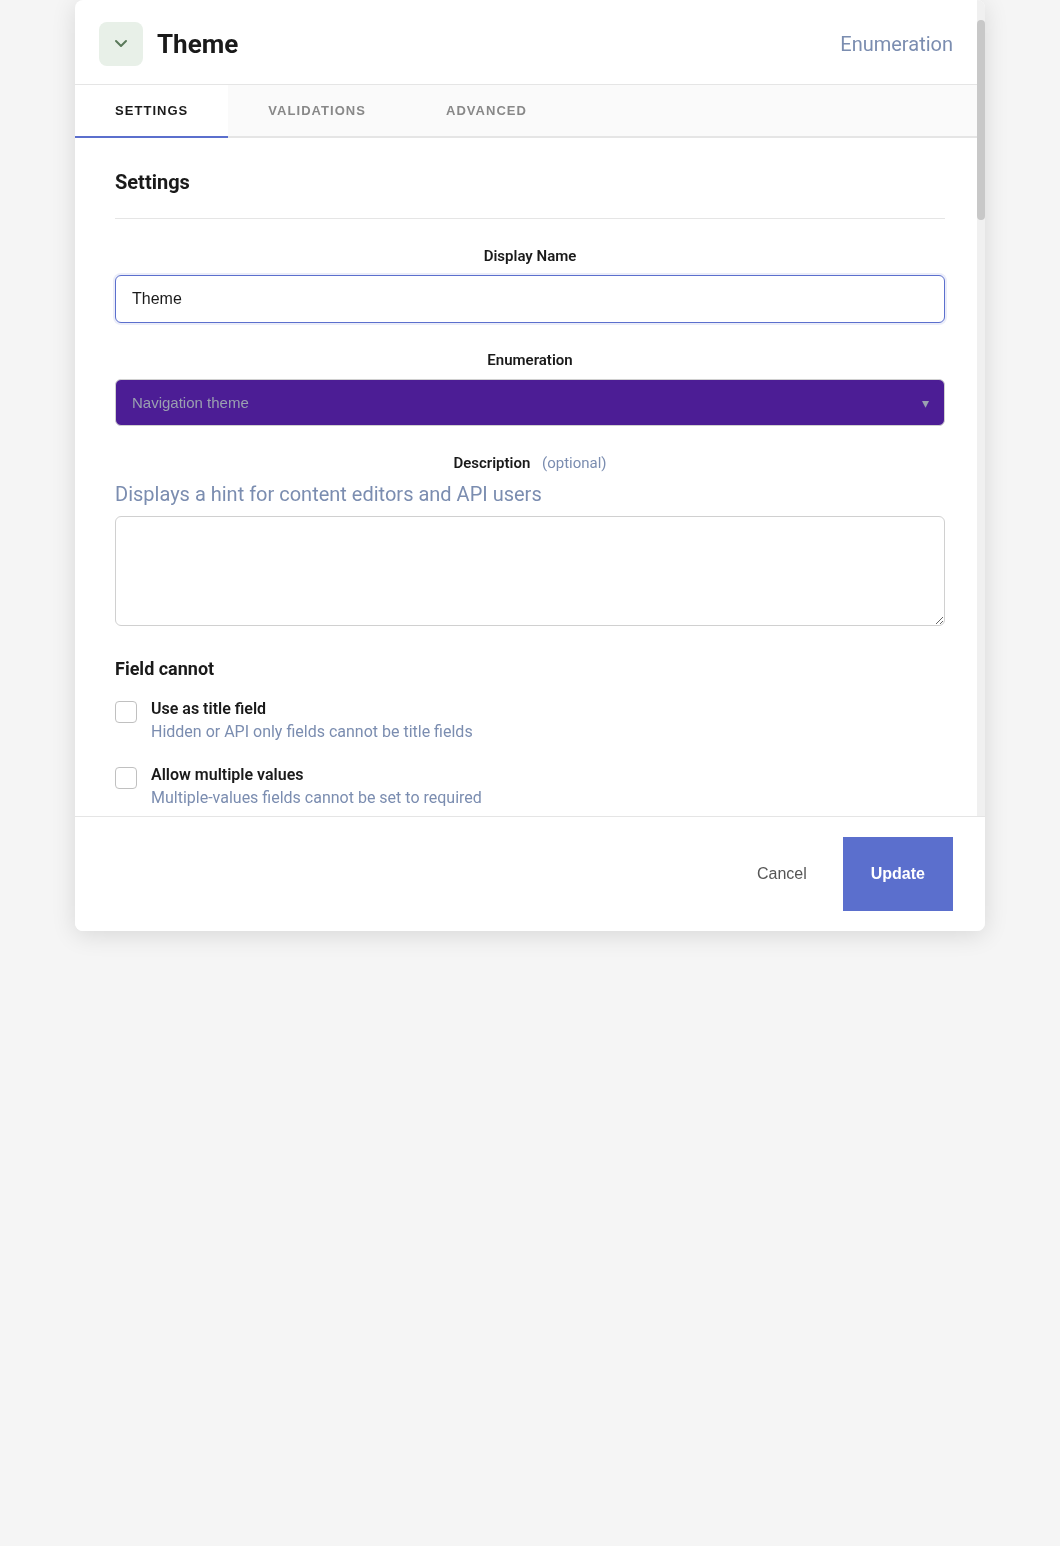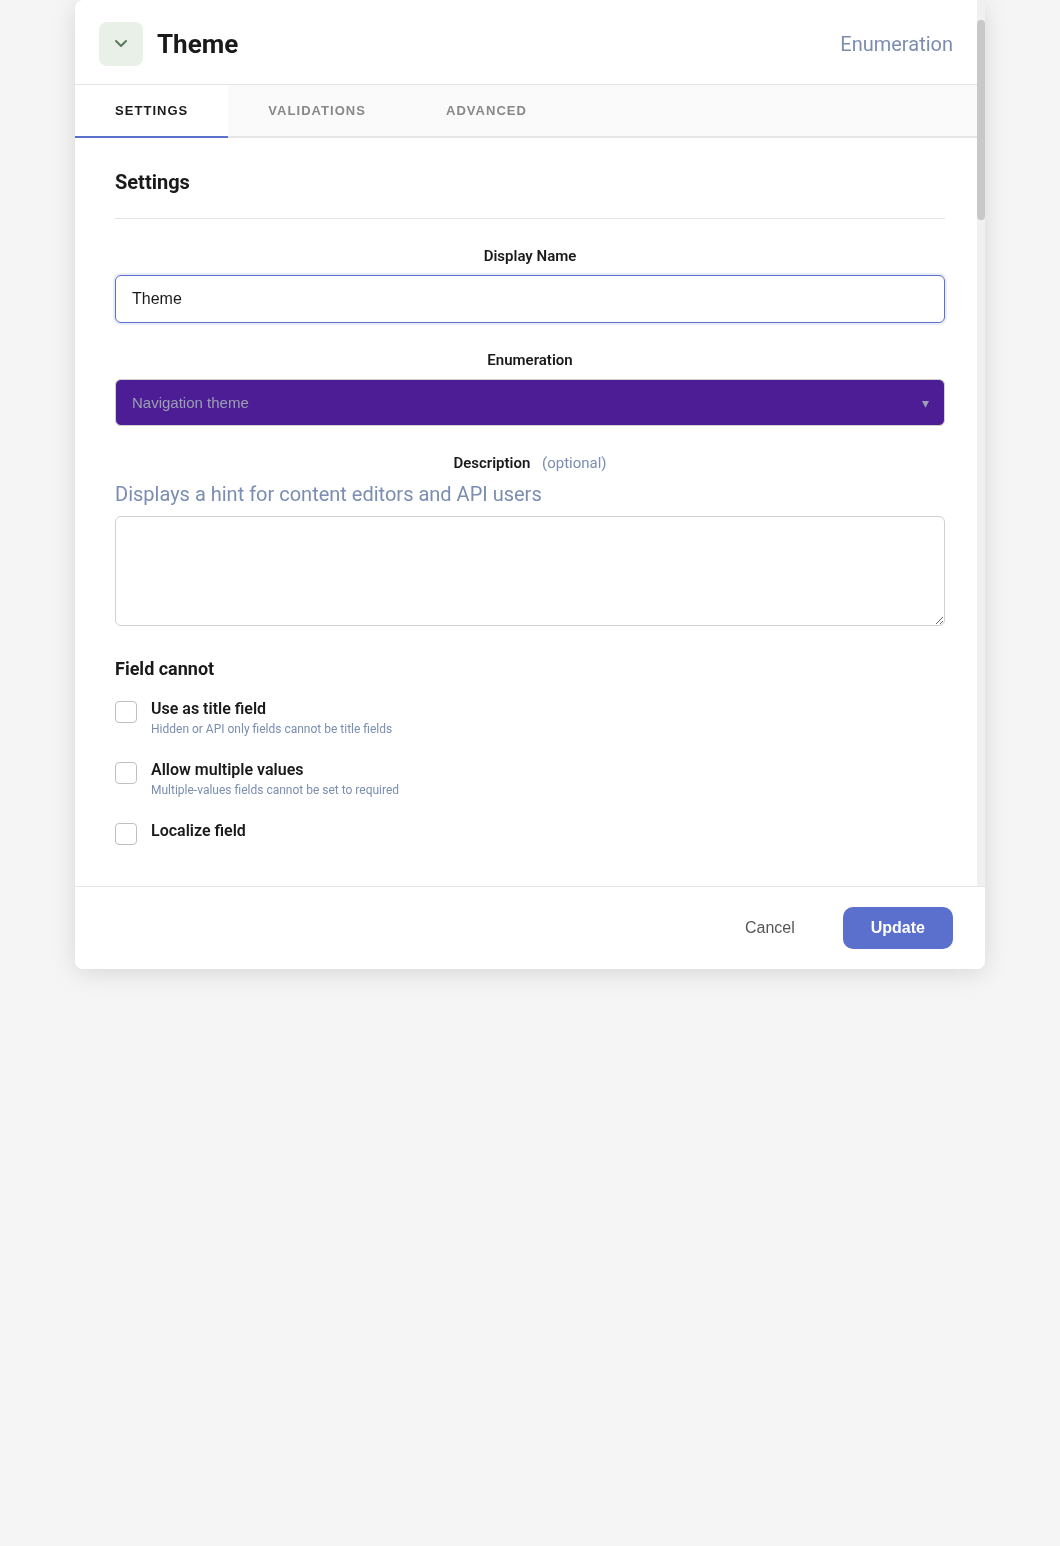--- a/index.html
+++ b/index.html
@@ -225,21 +225,21 @@
       gap: 4px;
     }
 
     .checkbox-label {
       font-size: 16px;
       font-weight: 600;
       color: #1a1a1a;
     }
 
     .checkbox-hint {
-      font-size: 12px;
+      font-size: 16px;
       color: #7b8db0;
     }
 
     
     .scrollbar-track {
       position: absolute;
       right: 0;
       top: 0;
       bottom: 0;
       width: 8px;
@@ -257,45 +257,45 @@
 
     
     .modal-footer {
       position: absolute;
       bottom: 0;
       left: 0;
       right: 0;
       display: flex;
       justify-content: flex-end;
       align-items: center;
-      gap: 24px;
+      gap: 12px;
       padding: 20px 32px;
       background: #fff;
       border-top: 1px solid #e5e5e5;
     }
 
     .btn-cancel {
       padding: 12px 24px;
       font-size: 16px;
       font-weight: 500;
       color: #555;
       background: transparent;
       border: none;
       cursor: pointer;
       border-radius: 6px;
     }
 
     .btn-update {
-      padding: 12px 28px;
+      padding: 28px 28px;
       font-size: 16px;
       font-weight: 700;
       color: #fff;
       background: #5b6fcd;
       border: none;
-      border-radius: 10px;
+      border-radius: 0;
       cursor: pointer;
     }
 
     .divider {
       height: 1px;
       background: #e5e5e5;
       margin: 8px 0 28px 0;
     }
   </style>
 </head>
@@ -368,26 +368,20 @@
       </div>
 
       <div class="checkbox-item">
         <div class="checkbox-box"></div>
         <div class="checkbox-content">
           <span class="checkbox-label">Allow multiple values</span>
           <span class="checkbox-hint">Multiple-values fields cannot be set to required</span>
         </div>
       </div>
 
-      <div class="checkbox-item">
-        <div class="checkbox-box"></div>
-        <div class="checkbox-content">
-          <span class="checkbox-label">Localize field</span>
-        </div>
-      </div>
     </div>
 
   </div>
 
   <div class="modal-footer">
     <button class="btn-cancel">Cancel</button>
     <button class="btn-update">Update</button>
   </div>
 
 </div>

